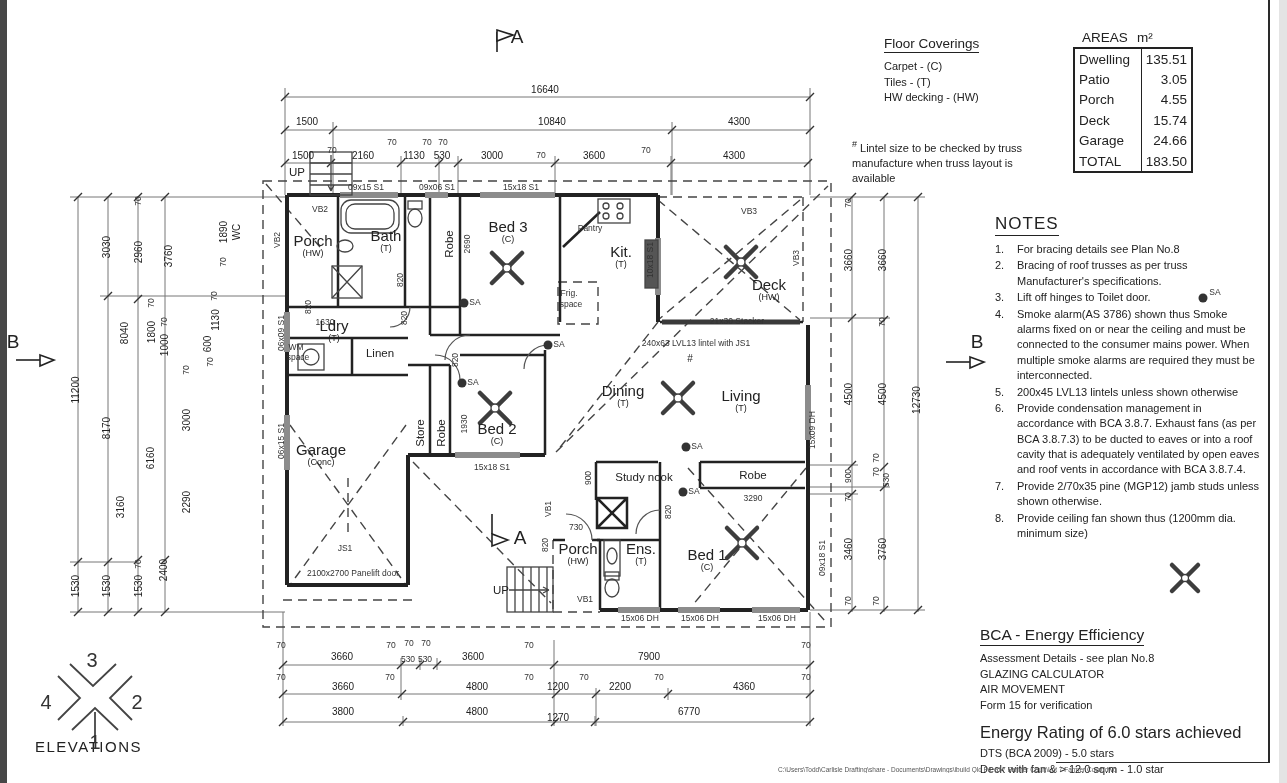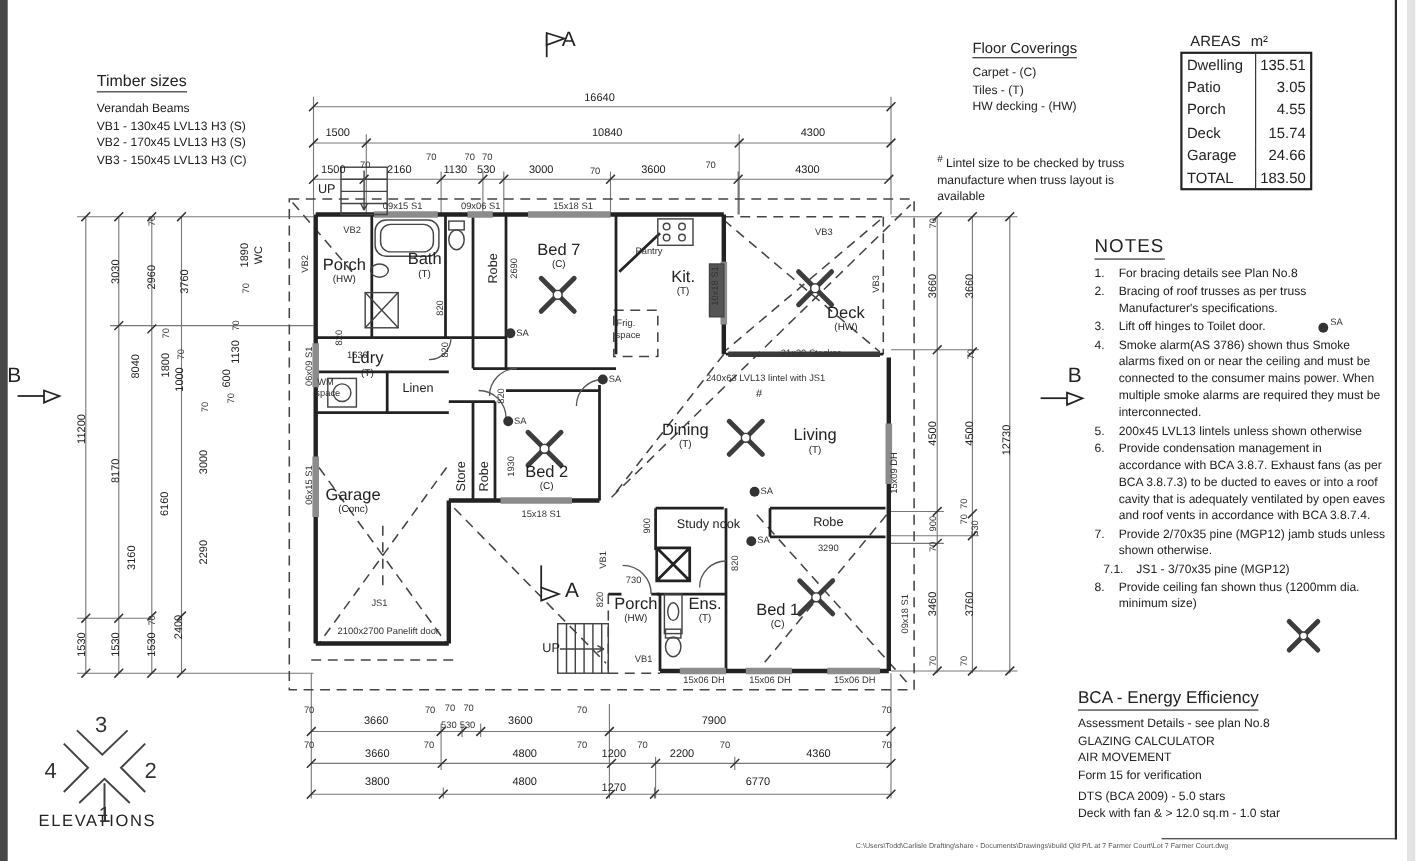--- a/index.html
+++ b/index.html
@@ -210,27 +210,20 @@
 
     <g stroke="#444" stroke-width="1.8" fill="none">
       <polyline points="70,664 93,686 116,664"></polyline>
       <polyline points="72,730 95,708 118,730"></polyline>
       <path d="M95,712 V742"></path>
       <polyline points="58,676 80,698 58,720"></polyline>
       <polyline points="132,676 110,698 132,720"></polyline>
     </g>
   </svg>
 
-  <div class="abs" id="timber">
-    <span class="title">Timber sizes</span>
-    <div class="pre">Verandah Beams
-VB1 - 130x45 LVL13 H3 (S)
-VB2 - 170x45 LVL13 H3 (S)
-VB3 - 150x45 LVL13 H3 (C)</div>
-  </div>
 
   <div class="abs" id="lintel-note">
     <sup>#</sup><span>Lintel size to be checked by truss manufacture when truss layout is available</span>
   </div>
 
   <div class="abs" id="coverings">
     <span class="title">Floor Coverings</span>
     <div class="pre">Carpet - (C)
 Tiles - (T)
 HW decking - (HW)</div>
@@ -294,36 +287,33 @@
         </div>
         <div class="nrow">
           <span class="num">6.</span>
           <span class="txt">Provide condensation management in accordance with BCA 3.8.7.  Exhaust fans (as per BCA 3.8.7.3) to be ducted to eaves or into a roof cavity that is adequately ventilated by open eaves and roof vents in accordance with BCA 3.8.7.4.</span>
         </div>
         <div class="nrow">
           <span class="num">7.</span>
           <span class="txt">Provide 2/70x35 pine (MGP12) jamb studs unless shown otherwise.</span>
         </div>
         <div class="nrow">
-          <span class="num ind">7.1.</span>
-          <span class="txt">JS1 - 3/70x35 pine (MGP12)</span>
-        </div>
-        <div class="nrow">
           <span class="num">8.</span>
           <span class="txt">Provide ceiling fan shown thus (1200mm dia. minimum size)</span>
         </div>
       </div>
   </div>
 
   <div class="abs" id="bca">
     <span class="title">BCA - Energy Efficiency</span>
     <div class="pre">Assessment Details - see plan No.8
 GLAZING CALCULATOR
 AIR MOVEMENT
 Form 15 for verification</div>
+    <div class="rating">Energy Rating of 6.0 stars achieved</div>
     <div class="pre2">DTS (BCA 2009) - 5.0 stars
 Deck with fan &amp; &gt; 12.0 sq.m - 1.0 star</div>
   </div>
 
   <div class="abs" id="elev-label">ELEVATIONS</div>
 
   <div class="abs" id="footer-path">C:\Users\Todd\Carlisle Drafting\share - Documents\Drawings\ibuild Qld P/L at 7 Farmer Court\Lot 7 Farmer Court.dwg</div>
 
   <div class="abs" id="labels-layer" style="left:0;top:0;width:1287px;height:783px;">
       <span class="lb" style="left: 545px; top: 89px;">16640</span>
@@ -478,21 +468,21 @@
   <div class="abs" id="rooms-layer" style="left:0;top:0;width:1287px;height:783px;">
       <div class="room" style="left: 313px; top: 246px;">
         <div class="nm">Porch</div>
         <div class="sb">(HW)</div>
       </div>
       <div class="room" style="left: 386px; top: 241px;">
         <div class="nm">Bath</div>
         <div class="sb">(T)</div>
       </div>
       <div class="room" style="left: 508px; top: 232px;">
-        <div class="nm">Bed 7</div>
+        <div class="nm">Bed 3</div>
         <div class="sb">(C)</div>
       </div>
       <div class="room" style="left: 621px; top: 257px;">
         <div class="nm">Kit.</div>
         <div class="sb">(T)</div>
       </div>
       <div class="room" style="left: 769px; top: 290px;">
         <div class="nm">Deck</div>
         <div class="sb">(HW)</div>
       </div>

